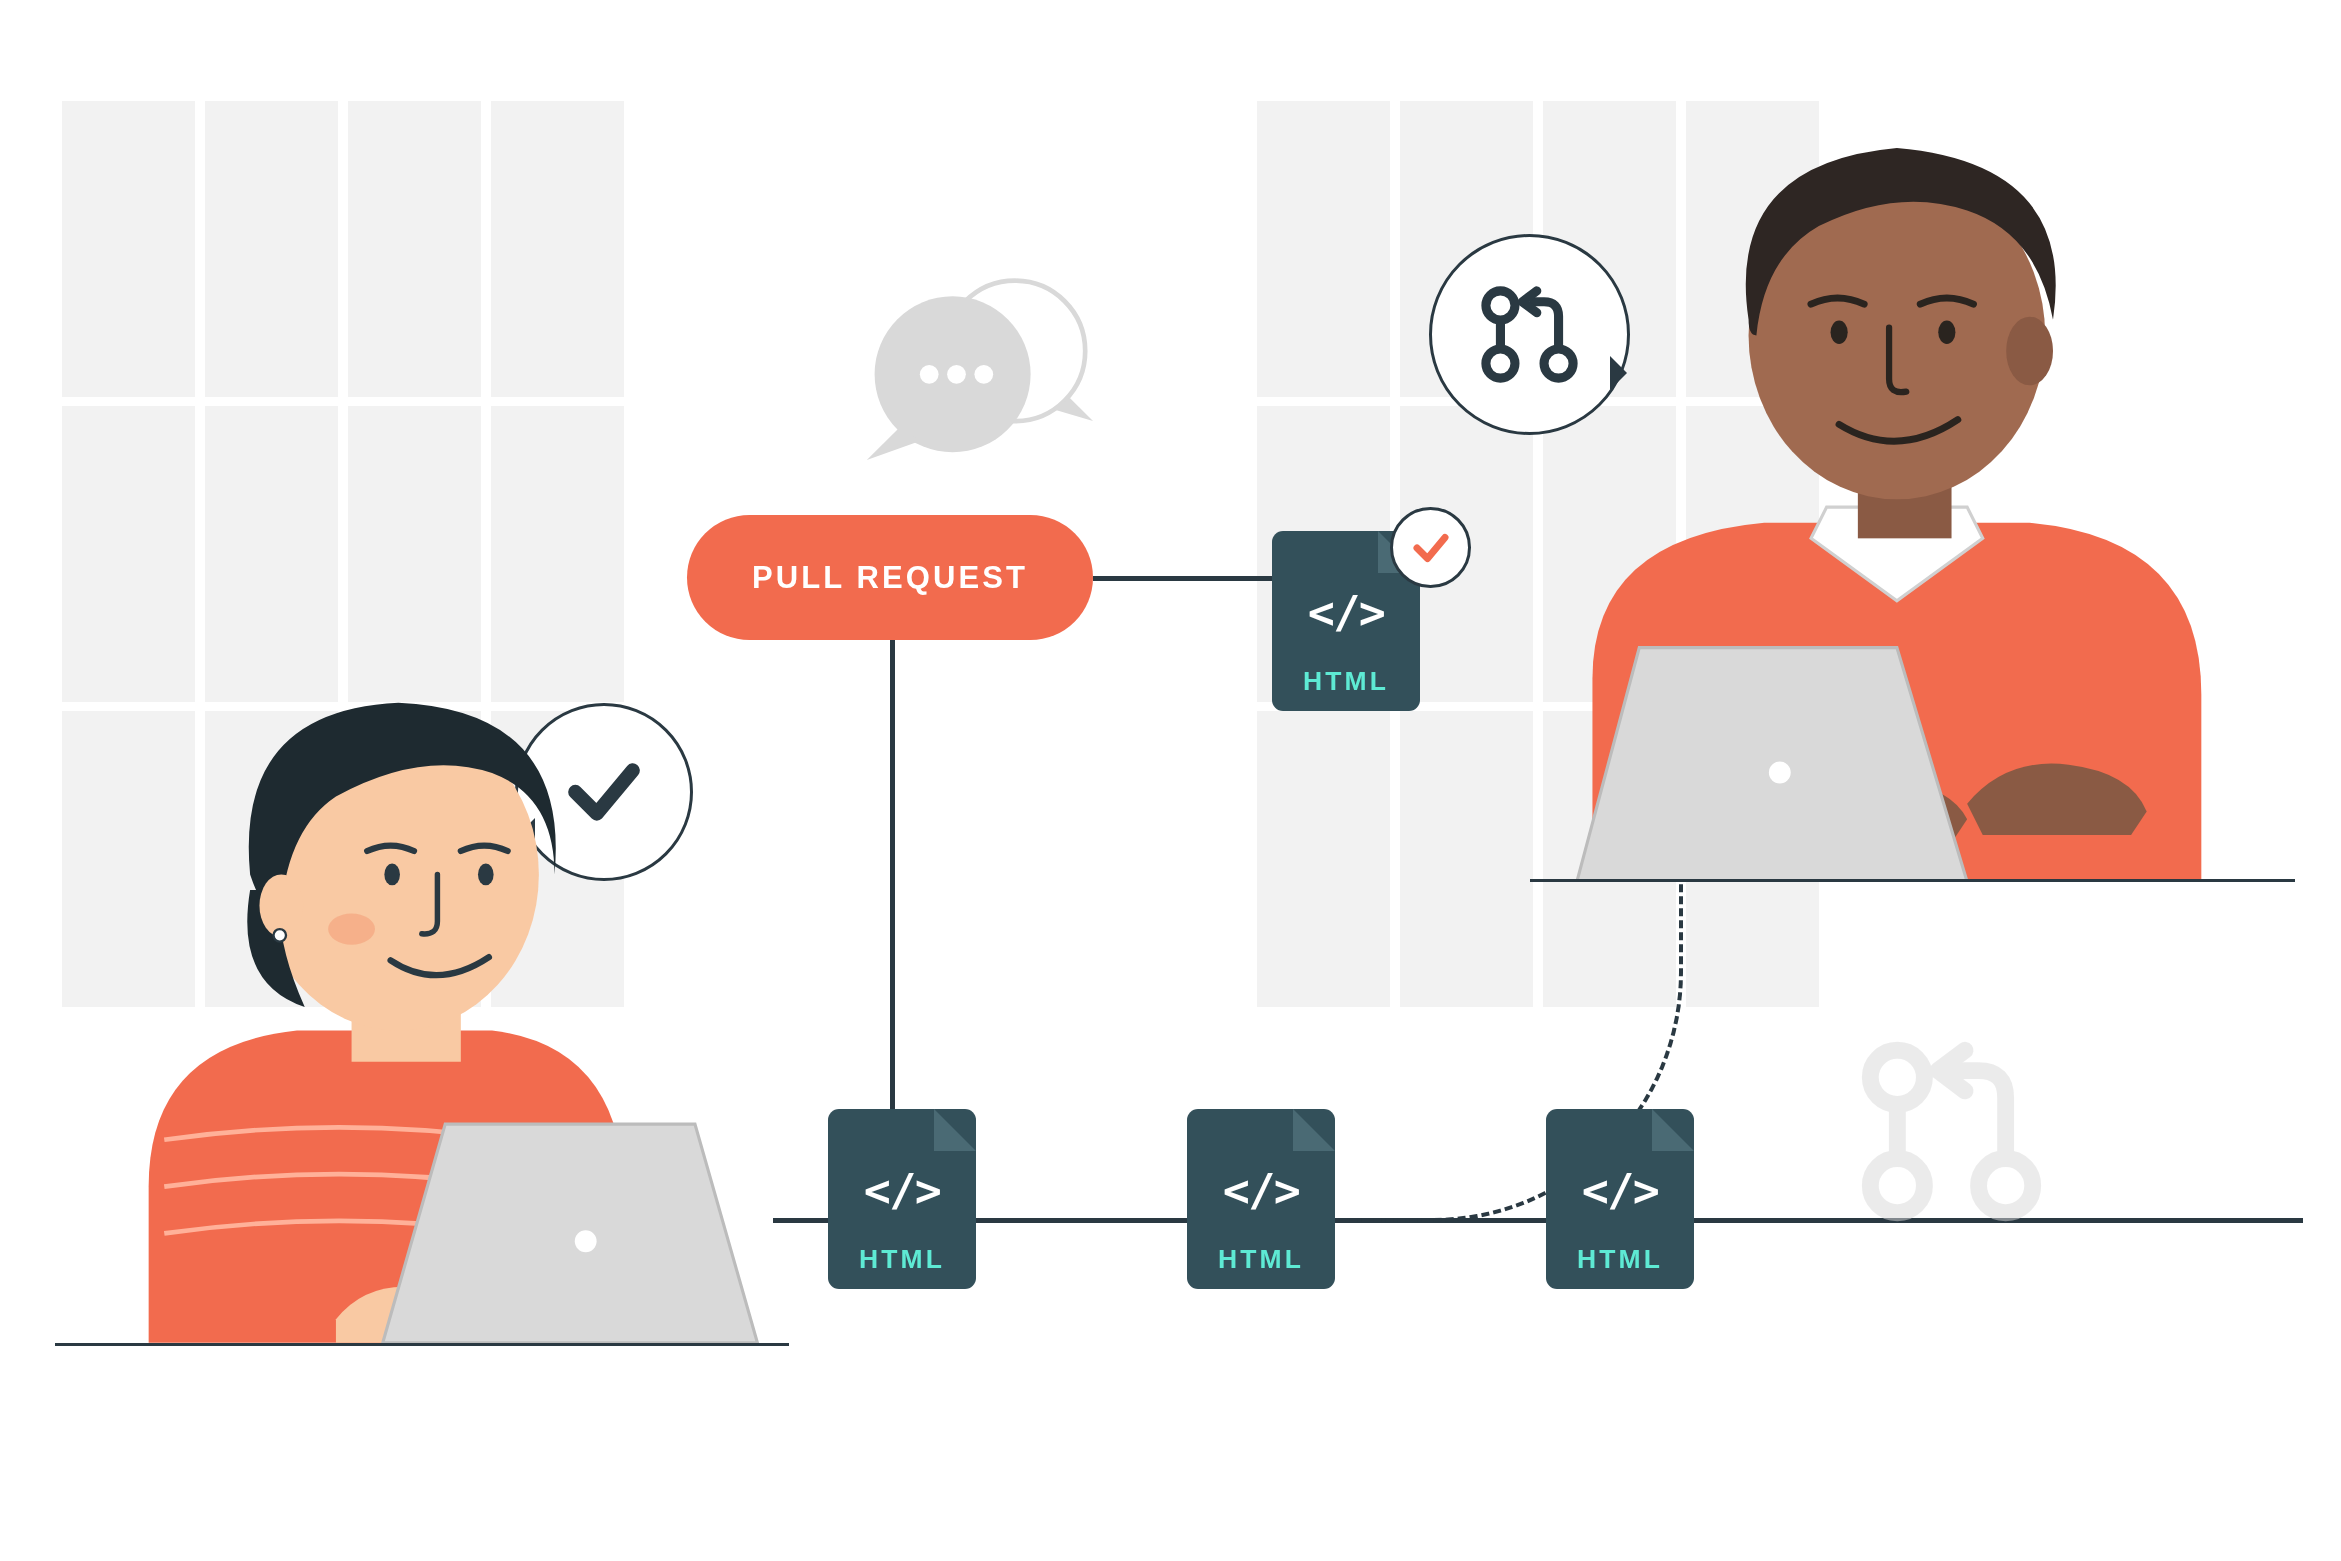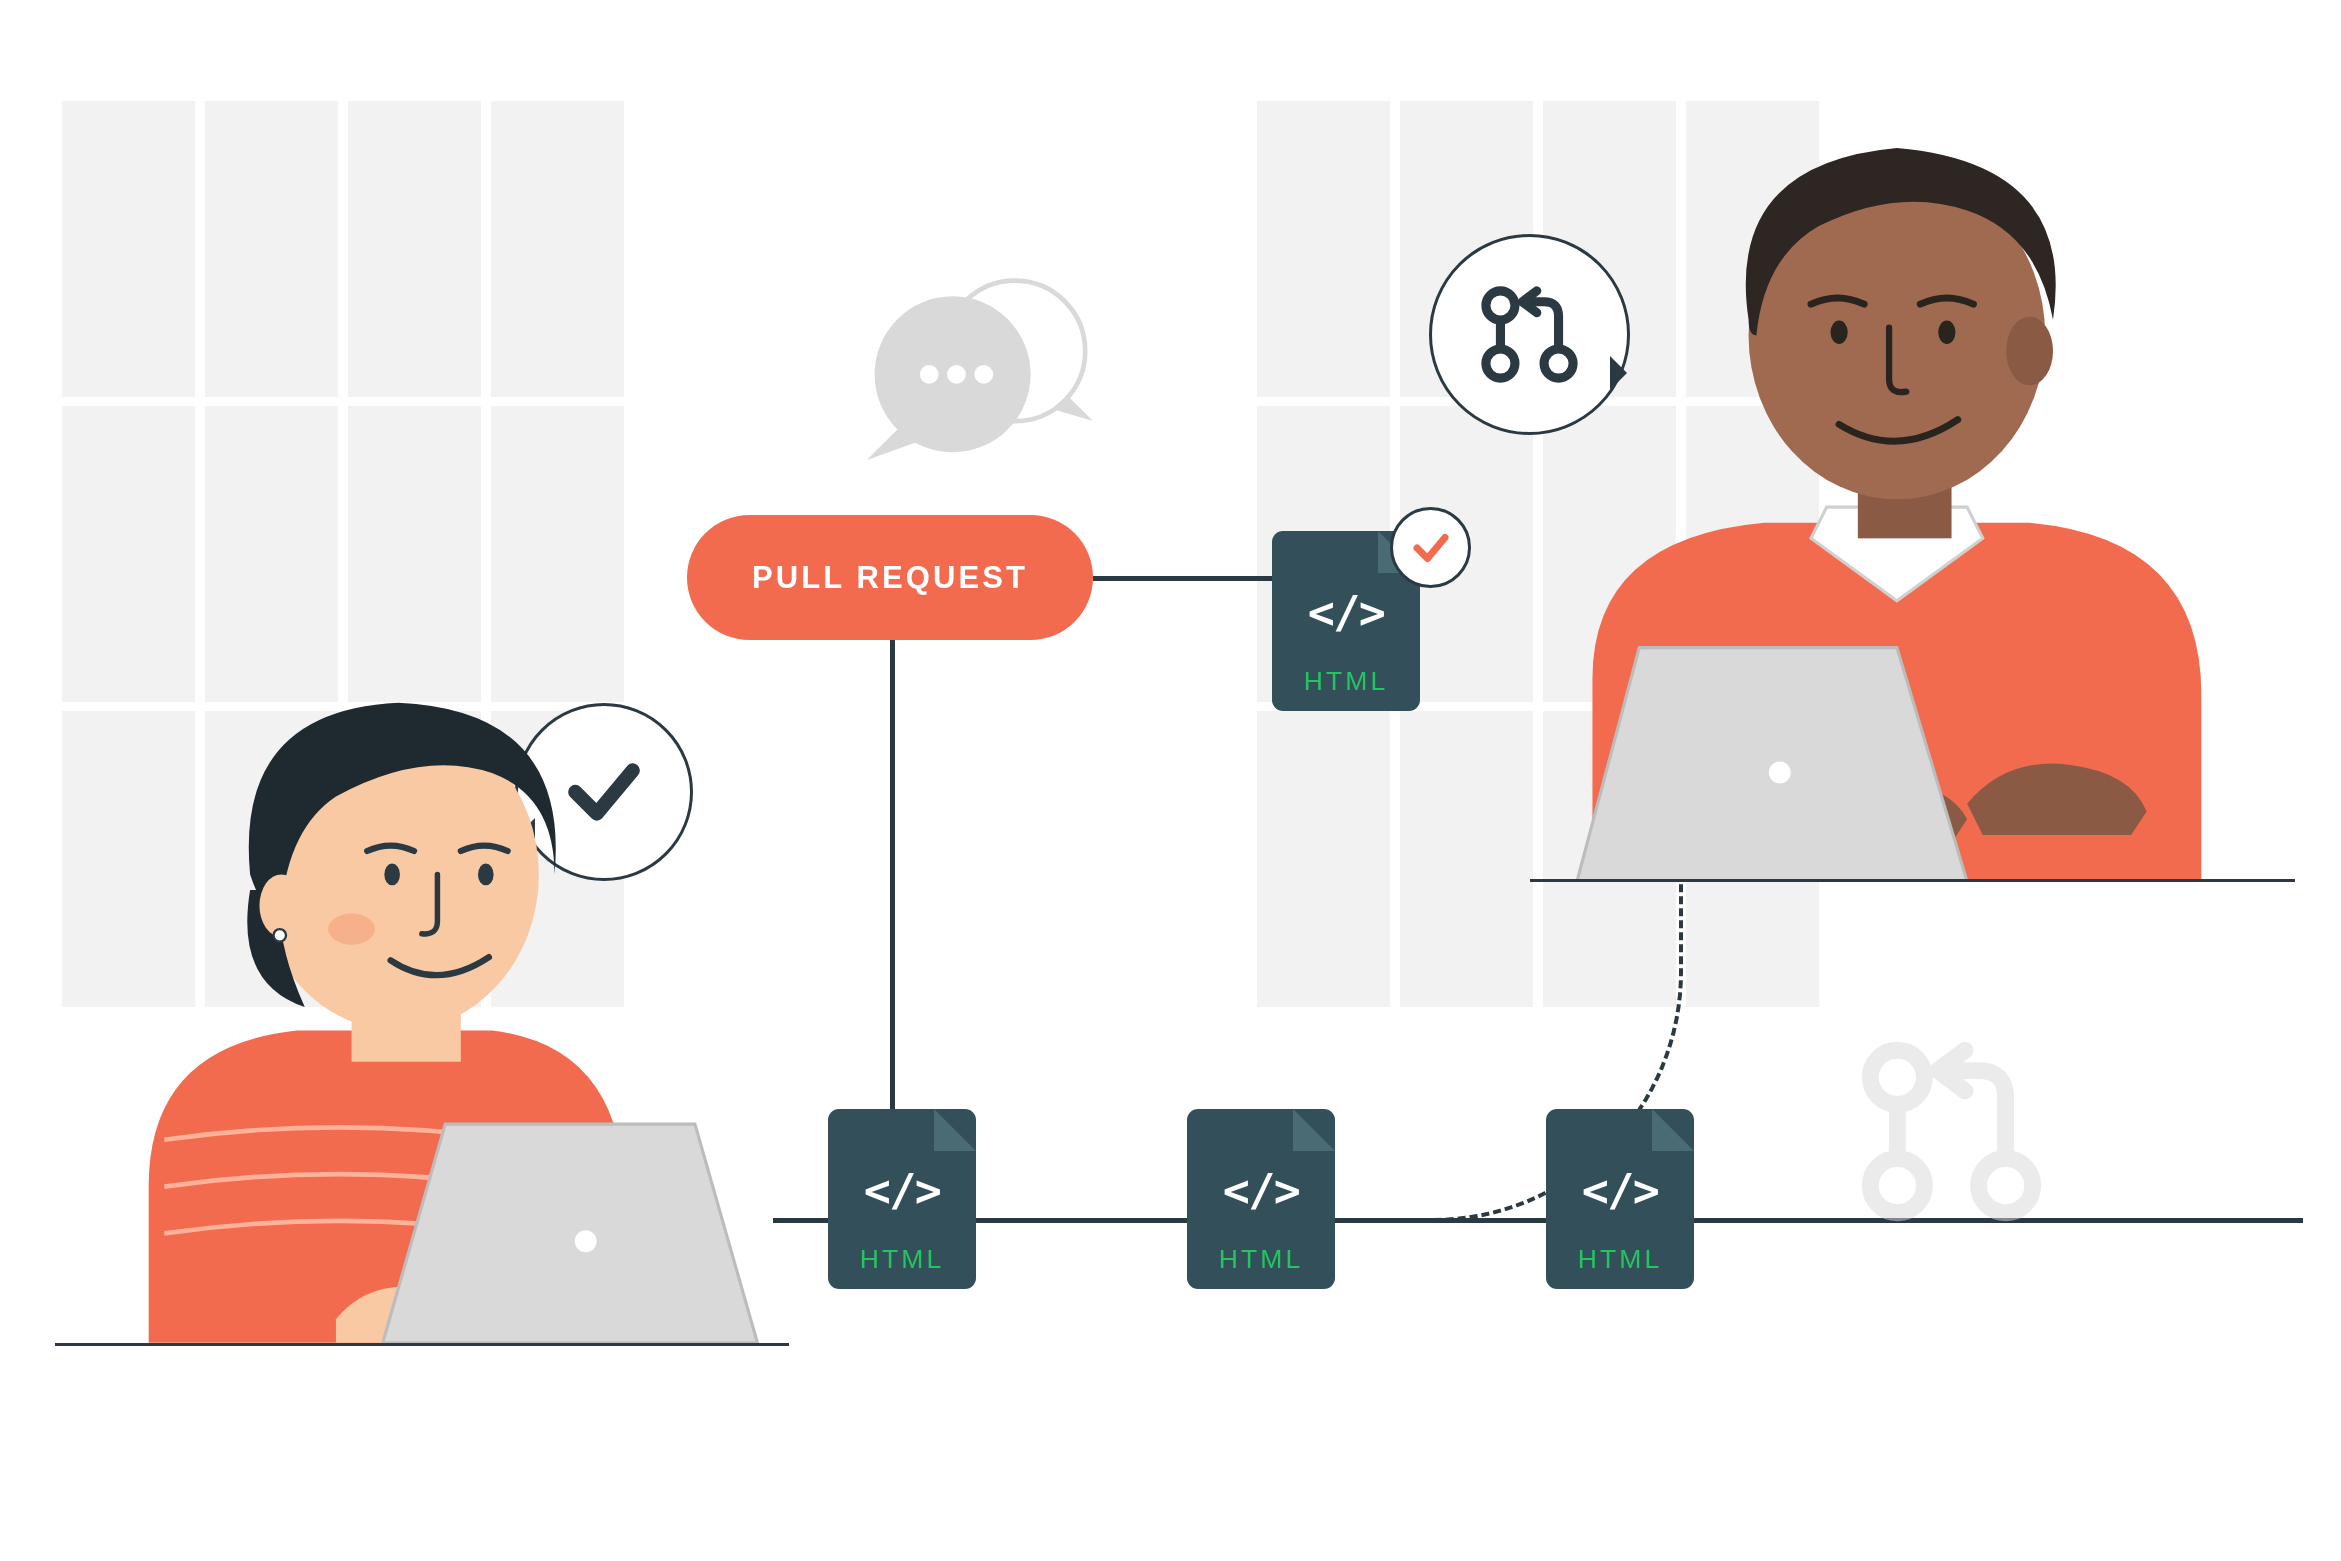--- a/index.html
+++ b/index.html
@@ -22,21 +22,21 @@
   .line.h2{left:773px; top:1218px;width:1530px;height:4.7px}           
 
   
   .dash{position:absolute;border:4.7px dashed #2a3942;background:transparent}
   .dash.curve{left:1343px;top:718px;width:336px;height:500px;border-left:none;border-top:none;border-radius:0 0 250px 0}
 
   
   .file{position:absolute;width:148px;height:180px;background:#33505a;border-radius:11px}
   .file .fold{position:absolute;right:0;top:0;width:42px;height:42px;background:#4a6a74;clip-path:polygon(0 0,100% 100%,0 100%)}
   .file .code{position:absolute;left:0;right:0;top:55px;text-align:center;color:#fff;font-size:45px;font-weight:800;font-family:Consolas,Menlo,monospace;letter-spacing:-1.6px}
-  .file .lbl{position:absolute;left:0;right:0;bottom:14px;text-align:center;color:#22c55e;font-size:26.5px;font-weight:400;letter-spacing:3.1px}
+  .file .lbl{position:absolute;left:0;right:0;bottom:14px;text-align:center;color:#5eead4;font-size:26.5px;font-weight:700;letter-spacing:3.1px}
   .file.top   {left:1272px;top:531px}
   .file.b1    {left:828px;top:1109px}
   .file.b2    {left:1187px;top:1109px}
   .file.b3    {left:1546px;top:1109px}
 
   
   .badge{position:absolute;left:1390px;top:507px;width:75px;height:75px;border-radius:50%;background:#fff;border:3.1px solid #2a3942;display:flex;align-items:center;justify-content:center}
   .badge svg{width:42px;height:42px}
 
   

